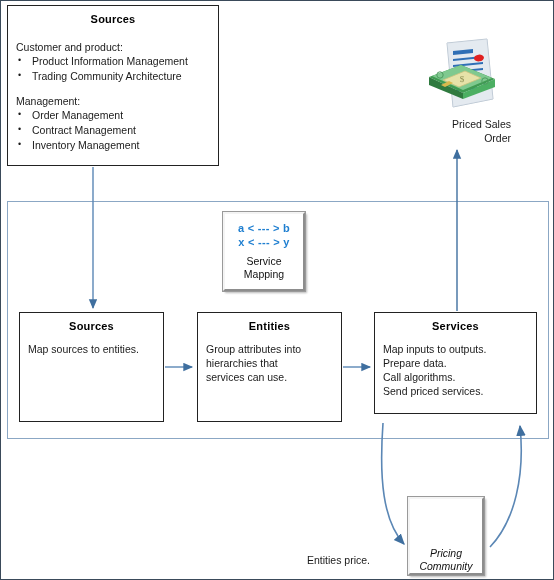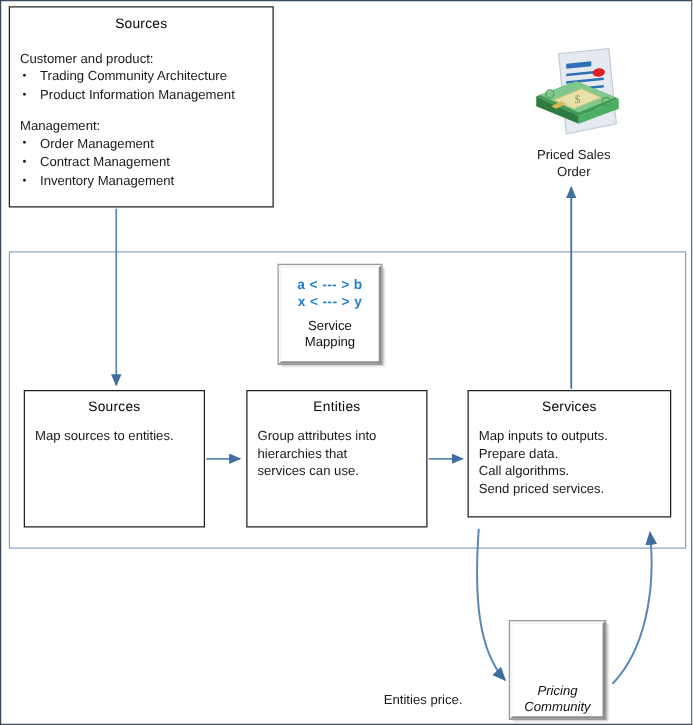--- a/index.html
+++ b/index.html
@@ -22,21 +22,21 @@
 
   
   .box {
     position: absolute;
     background: #ffffff;
     border: 1px solid #222222;
     box-sizing: border-box;
   }
   .box-title {
     text-align: center;
-    font-weight: normal;
+    font-weight: bold;
     font-size: 11px;
     color: #000000;
     margin: 7px 0 0 0;
     letter-spacing: .2px;
   }
   .box-body {
     font-size: 10.5px;
     color: #1a1a1a;
     line-height: 14px;
     padding: 0 8px;
@@ -104,21 +104,21 @@
     color: #1f7fd0;
     line-height: 14px;
     letter-spacing: .3px;
   }
 
   
   .label {
     position: absolute;
     font-size: 10.5px;
     color: #1a1a1a;
-    text-align: center;
+    text-align: right;
     line-height: 14px;
   }
 
   
   #connectors {
     position: absolute;
     left: 0; top: 0;
     width: 554px;
     height: 580px;
     pointer-events: none;
@@ -129,22 +129,22 @@
 </style>
 </head>
 <body>
 
 <div id="page">
 
   <div class="box" id="sources-panel" style="left:6px; top:4px; width:212px; height:161px;">
     <div class="box-title">Sources</div>
     <div style="padding:0 8px; margin-top:16px;">
       <div class="src-head">Customer and product:</div>
+      <div class="src-li">Product Information  Management</div>
       <div class="src-li">Trading  Community  Architecture</div>
-      <div class="src-li">Product Information  Management</div>
       <div style="height:11px"></div>
       <div class="src-head">Management:</div>
       <div class="src-li">Order  Management</div>
       <div class="src-li">Contract  Management</div>
       <div class="src-li">Inventory  Management</div>
     </div>
   </div>
 
   <div id="pso-art">
     <svg width="90" height="80" viewBox="0 0 90 80">

